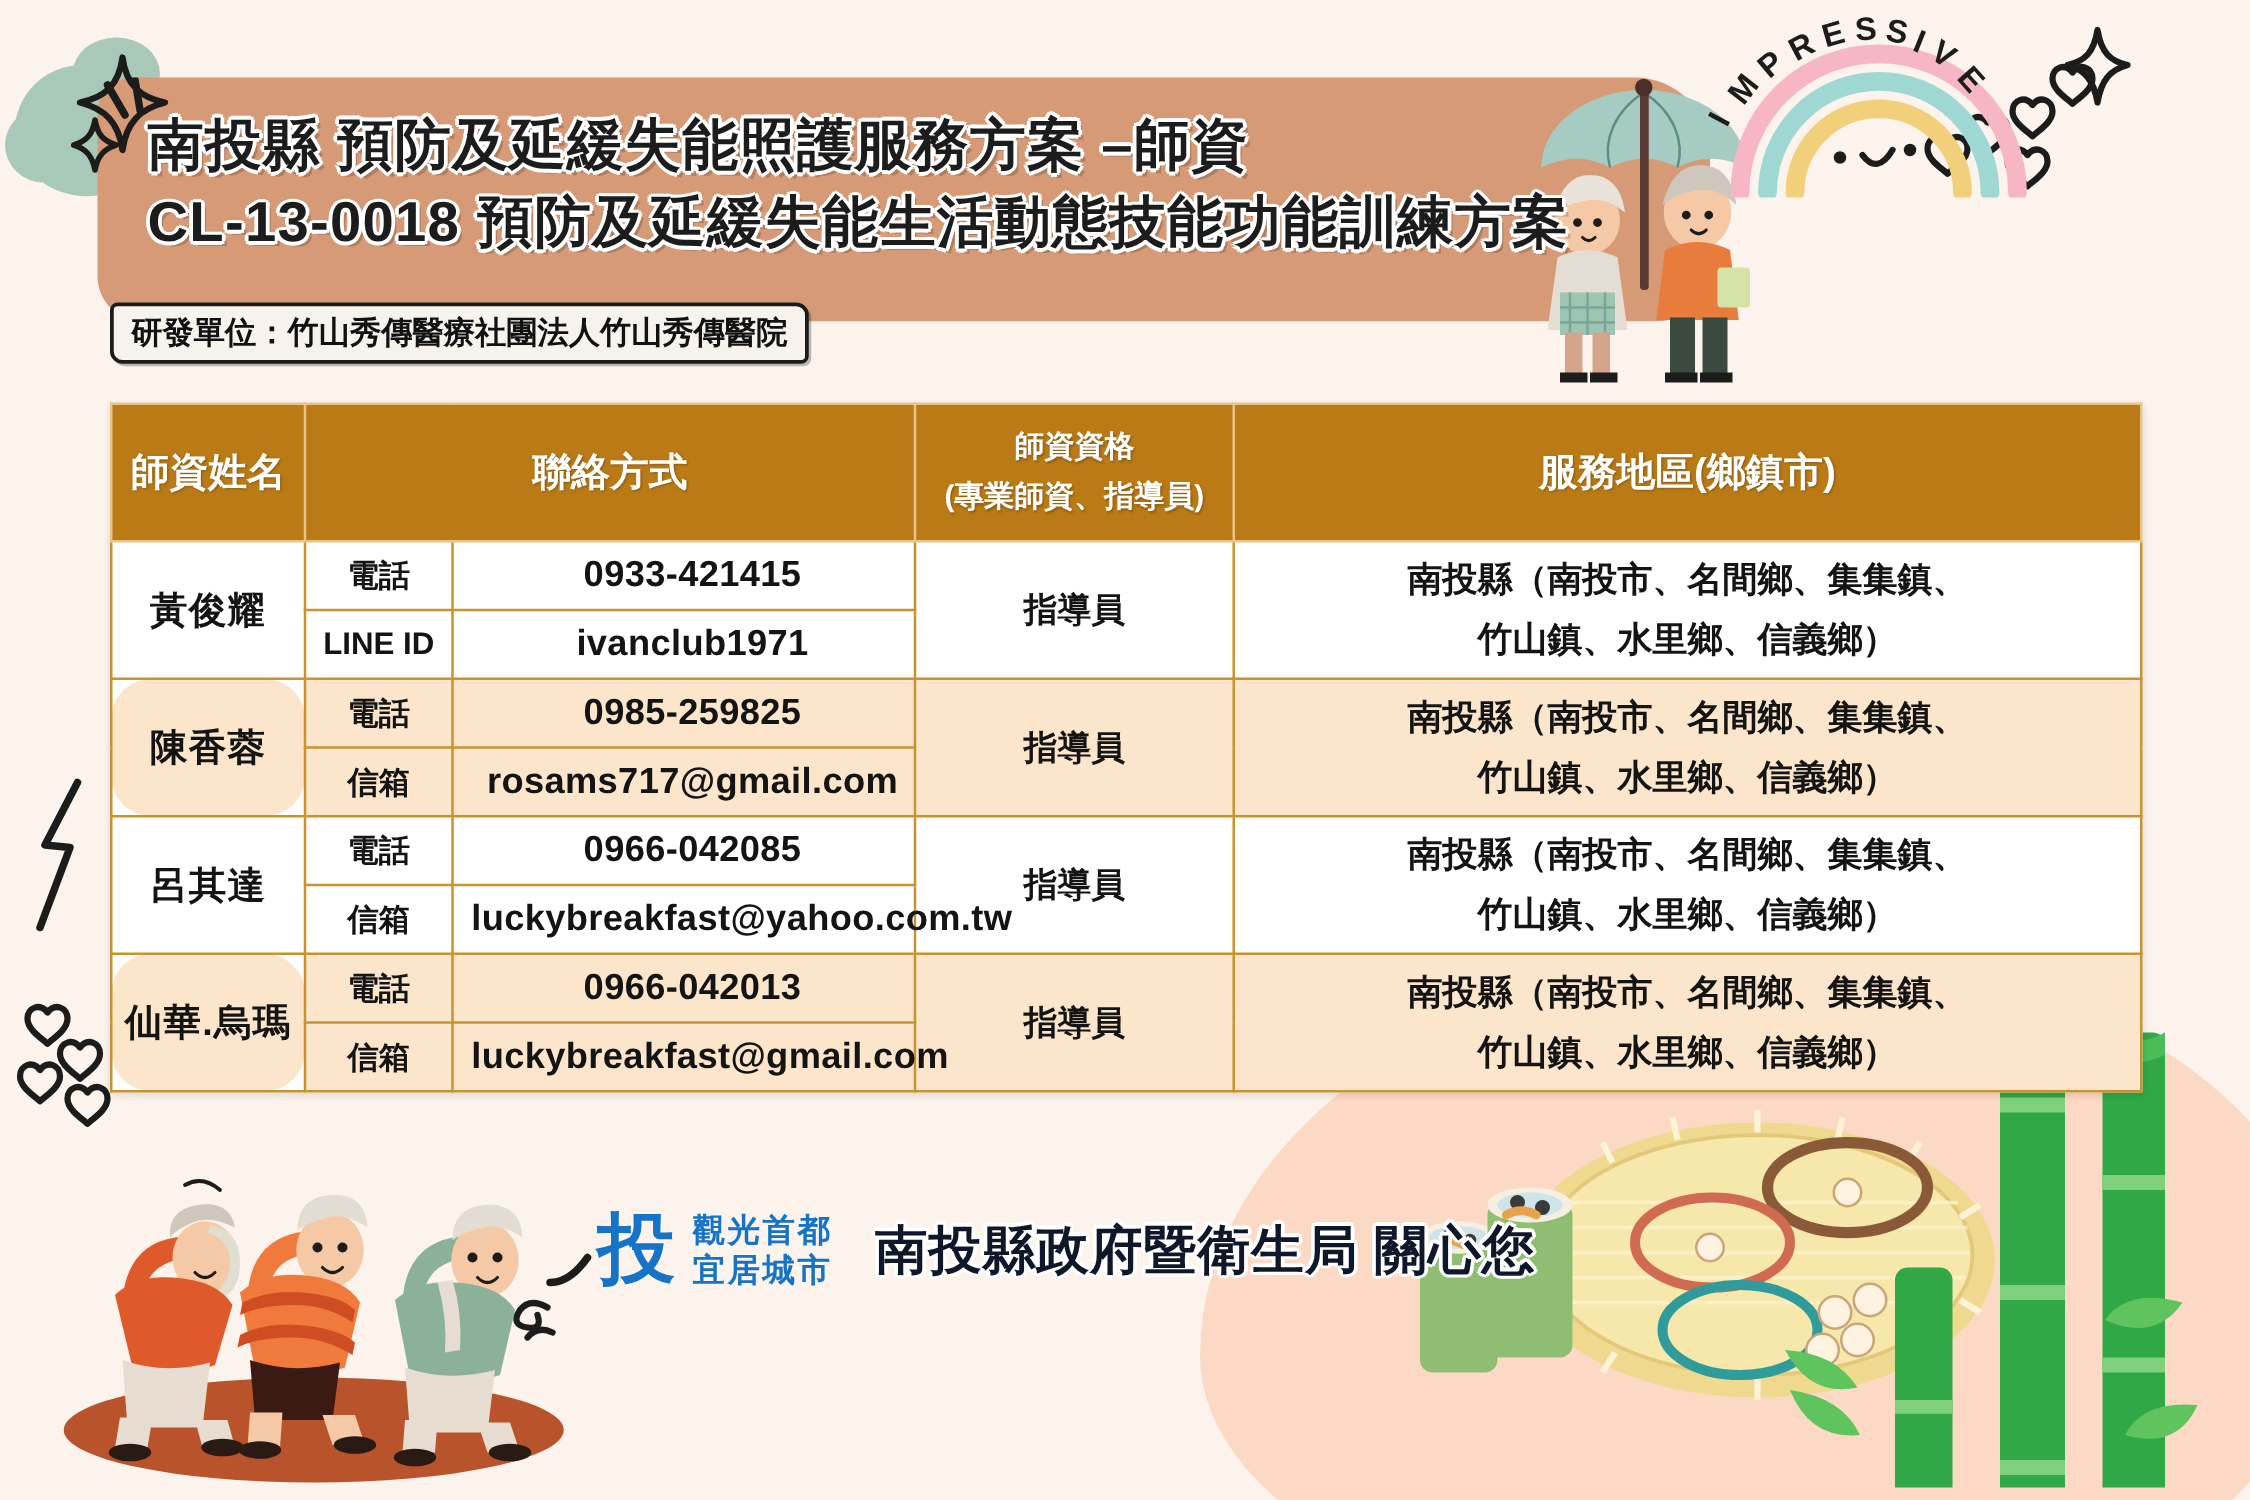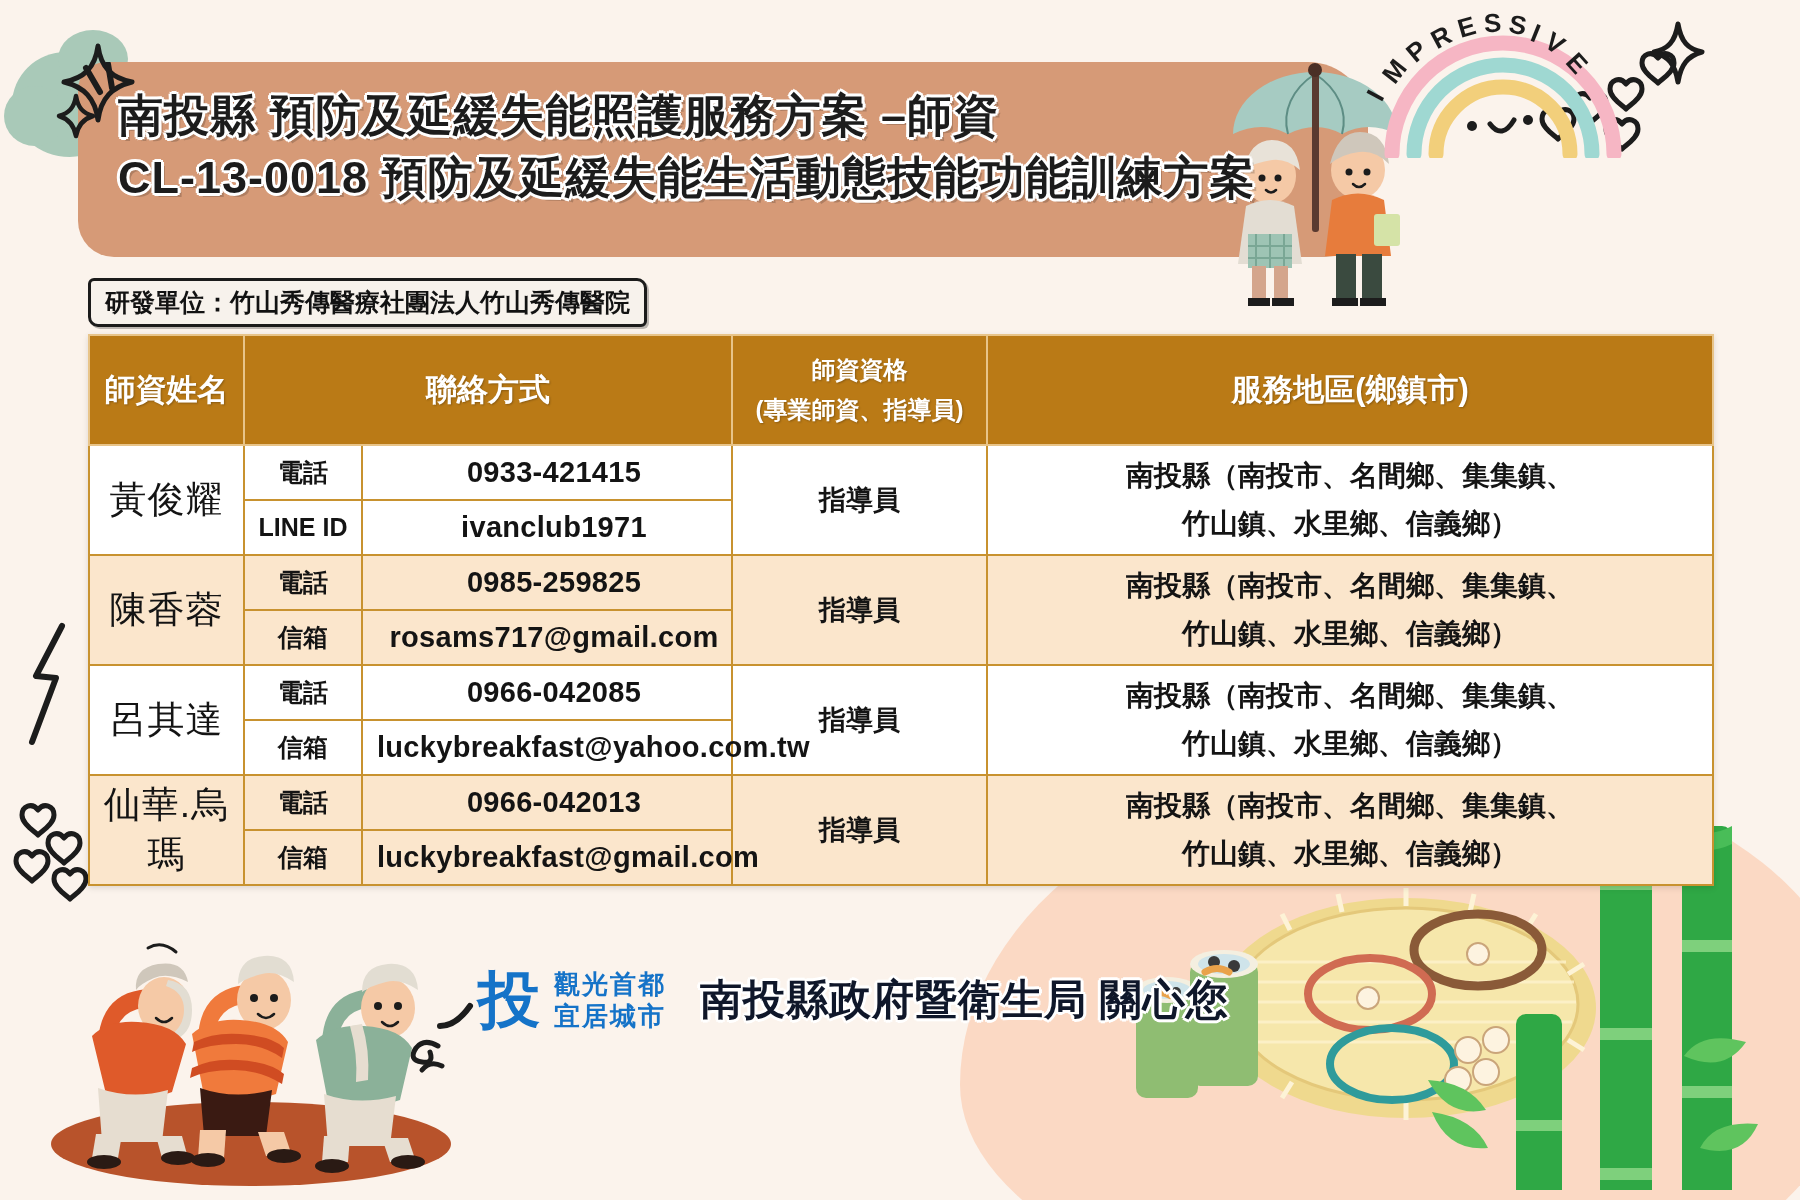--- a/index.html
+++ b/index.html
@@ -113,28 +113,27 @@
     background: #f7f2ec;
     border: 3px solid #1b1b1b;
     border-radius: 6px 10px 6px 10px;
     padding: 6px 14px 7px;
     font-size: 25px;
     font-weight: 700;
     color: #121212;
     line-height: 30px;
     white-space: nowrap;
     box-shadow: 2px 2px 0 rgba(0,0,0,.25);
-    margin-top: 36px;
   }
 
   
   .table-wrap {
     position: absolute;
     left: 88px;
-    top: 334px;
+    top: 322px;
     width: 1624px;
     z-index: 5;
   }
   table.roster {
     width: 100%;
     border-collapse: collapse;
     table-layout: fixed;
     background: #fff;
     box-shadow: 0 2px 6px rgba(0,0,0,.12);
   }
@@ -159,23 +158,24 @@
   .th-qual  { font-size: 24px; line-height: 40px; }
   .th-area  { font-size: 31px; margin-top: 36px; }
 
   col.c-name { width: 155px; }
   col.c-ctype { width: 118px; }
   col.c-cval  { width: 370px; }
   col.c-qual  { width: 255px; }
   col.c-area  { width: 726px; }
 
   td.name-cell {
-    font-size: 37px;
-    font-weight: 400;
+    font-size: 30px;
+    font-weight: 700;
     letter-spacing: 1px;
+    border-radius: 32px;
   }
   td.ctype-cell {
     font-size: 25px;
     font-weight: 700;
     height: 52px;
   }
   td.cval-cell {
     font-size: 29px;
     font-weight: 700;
     text-align: left;

